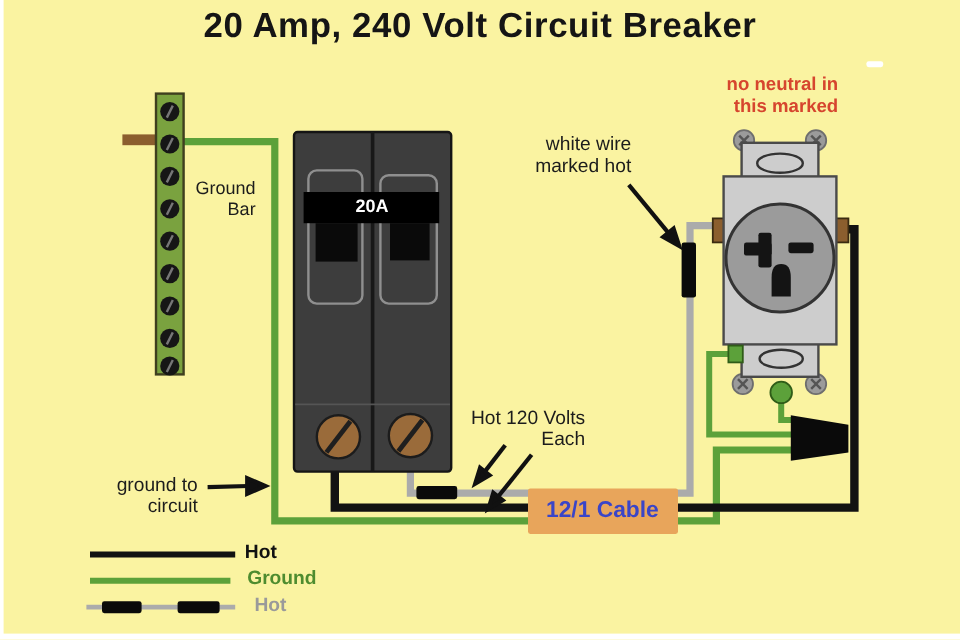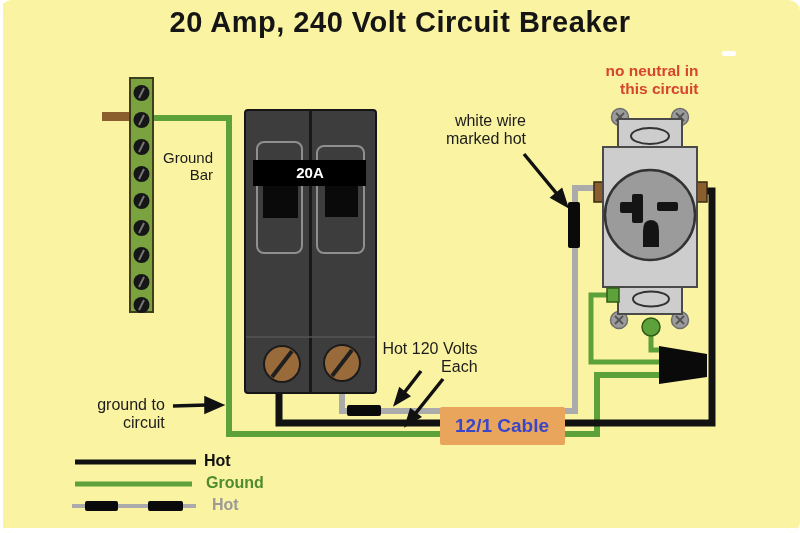--- a/index.html
+++ b/index.html
@@ -1,32 +1,31 @@
 <!DOCTYPE html>
 <html style="--background: #FAF3A1; --hot-wire: #121212; --ground-wire: #5CA13A; --marked-wire-gray: #ABABAB; --ground-bar-green: #7AA23F; --breaker-body: #3D3D3D; --screw-brown: #9A6B3A; --terminal-brown: #8B5E2E; --outlet-body: #CDCDCD; --outlet-face: #9B9B9B; --cable-box: #E8A55B; --cable-text: #3A45C8; --annotation-red: #D6452E;"><head>
 <meta charset="utf-8">
 <style>
   html,body{margin:0;padding:0;background:#ffffff;}
   #canvas{
     position:relative;width:800px;height:533px;overflow:hidden;
     background:var(--background,#FAF3A1);
     font-family:"Liberation Sans",sans-serif;
-    border-radius:12px;
   }
   svg{position:absolute;left:0;top:0;}
   .lbl{position:absolute;color:#1c1c1c;font-size:16px;line-height:18px;text-align:right;white-space:nowrap;}
   .lbl span{display:block;}
   #title{
     position:absolute;left:400px;top:6px;transform:translateX(-50%);
     font-size:29px;font-weight:bold;color:#151515;letter-spacing:.5px;white-space:nowrap;
   }
   #ground-bar-label{left:188px;top:149px;transform:translateX(-50%);font-size:15px;line-height:17px;}
   #no-neutral-label{left:652px;top:62px;transform:translateX(-50%);color:var(--annotation-red,#D6452E);font-weight:bold;font-size:15.5px;}
   #white-wire-label{left:486px;top:112px;transform:translateX(-50%);}
-  #hot-volts-label{left:430px;top:340px;transform:translateX(-50%);}
+  #hot-volts-label{left:440px;top:340px;transform:translateX(-50%);}
   #ground-to-circuit-label{left:131px;top:379px;transform:translateX(-50%);margin-top:17px;}
   #breaker-rating{
     position:absolute;left:310px;top:164px;transform:translateX(-50%);
     color:#ffffff;font-weight:bold;font-size:15px;
   }
   #cable-label{
     position:absolute;left:502px;top:415px;transform:translateX(-50%);
     color:var(--cable-text,#3A45C8);font-weight:bold;font-size:19px;
   }
   .legend-label{position:absolute;font-weight:bold;font-size:16px;white-space:nowrap;}
@@ -166,21 +165,21 @@
 
   <div id="title">20 Amp, 240 Volt Circuit Breaker</div>
 
   <div class="lbl" id="ground-bar-label">
     <span>Ground</span>
     <span>Bar</span>
   </div>
 
   <div class="lbl" id="no-neutral-label">
     <span>no neutral in</span>
-    <span>this circuit</span>
+    <span>this marked</span>
   </div>
 
   <div class="lbl" id="white-wire-label">
     <span>white wire</span>
     <span>marked hot</span>
   </div>
 
   <div class="lbl" id="hot-volts-label">
     <span>Hot 120 Volts</span>
     <span>Each</span>

